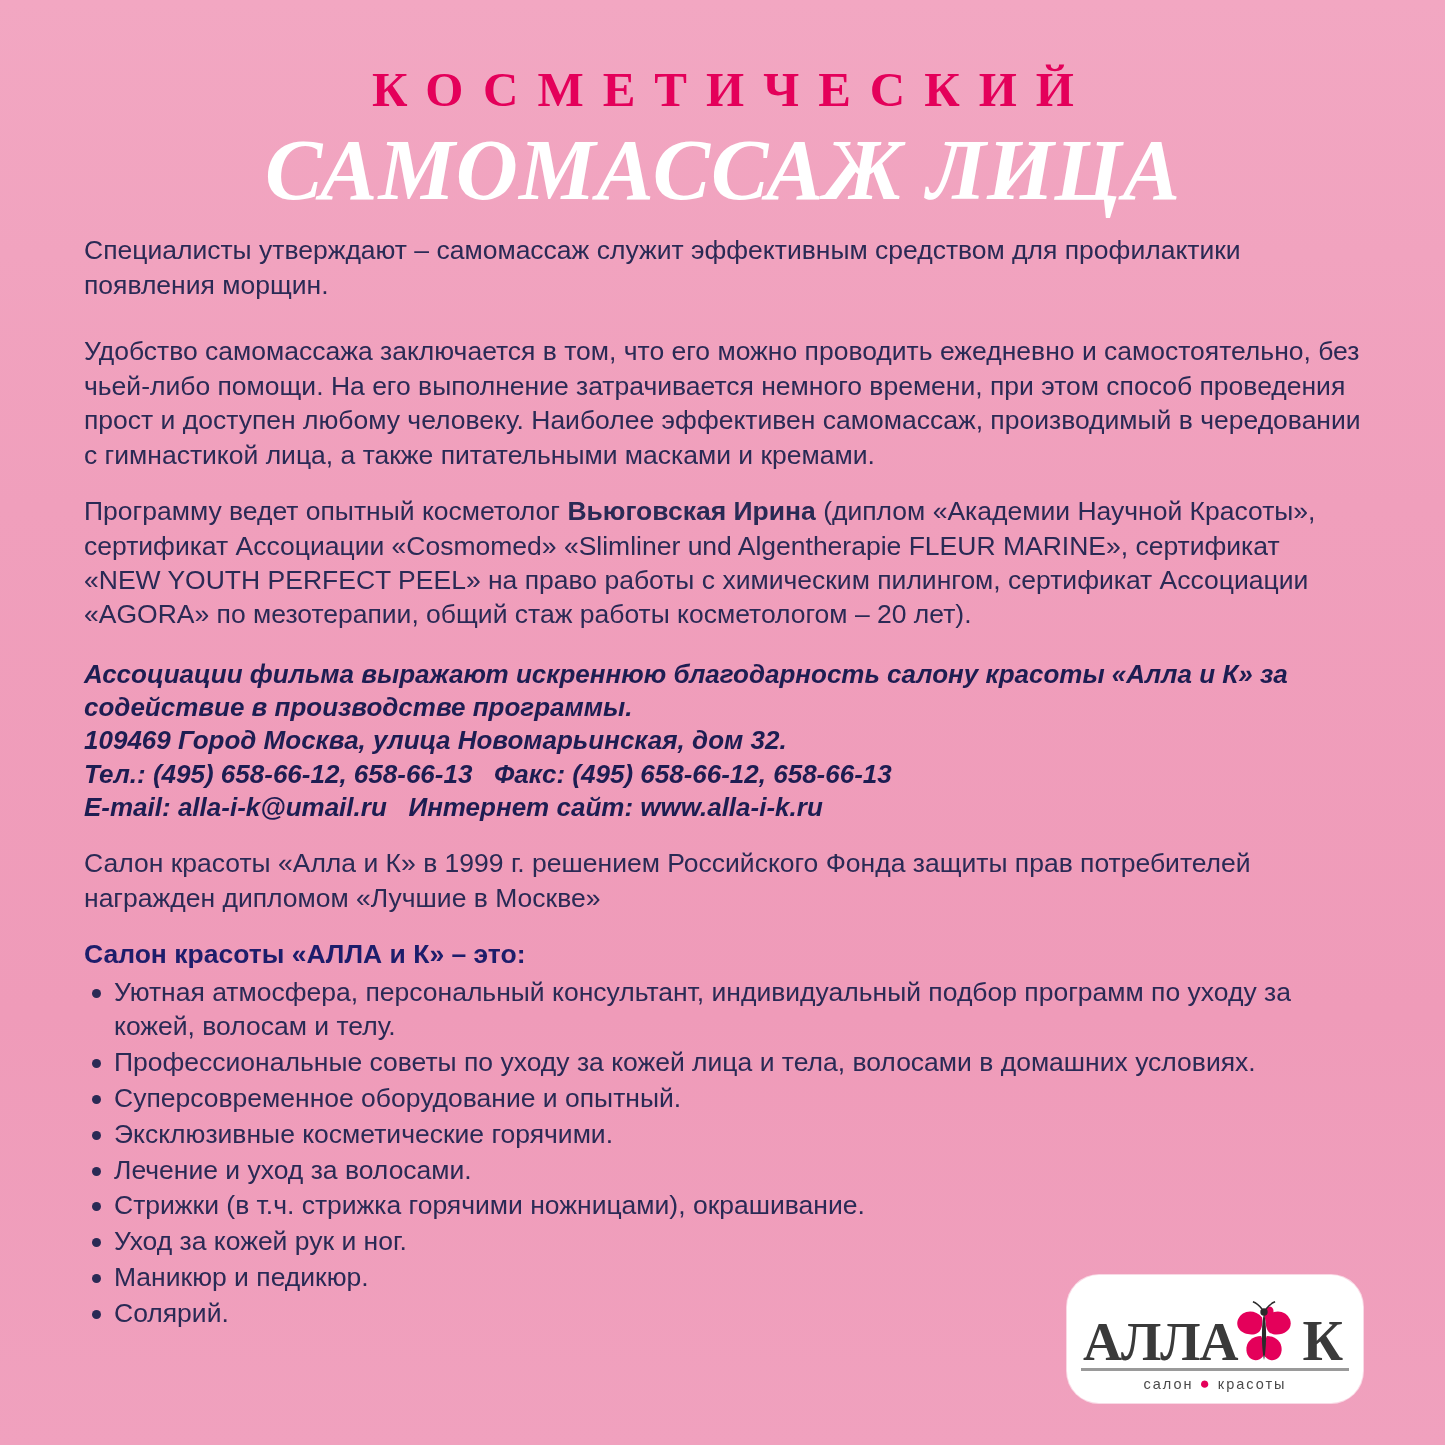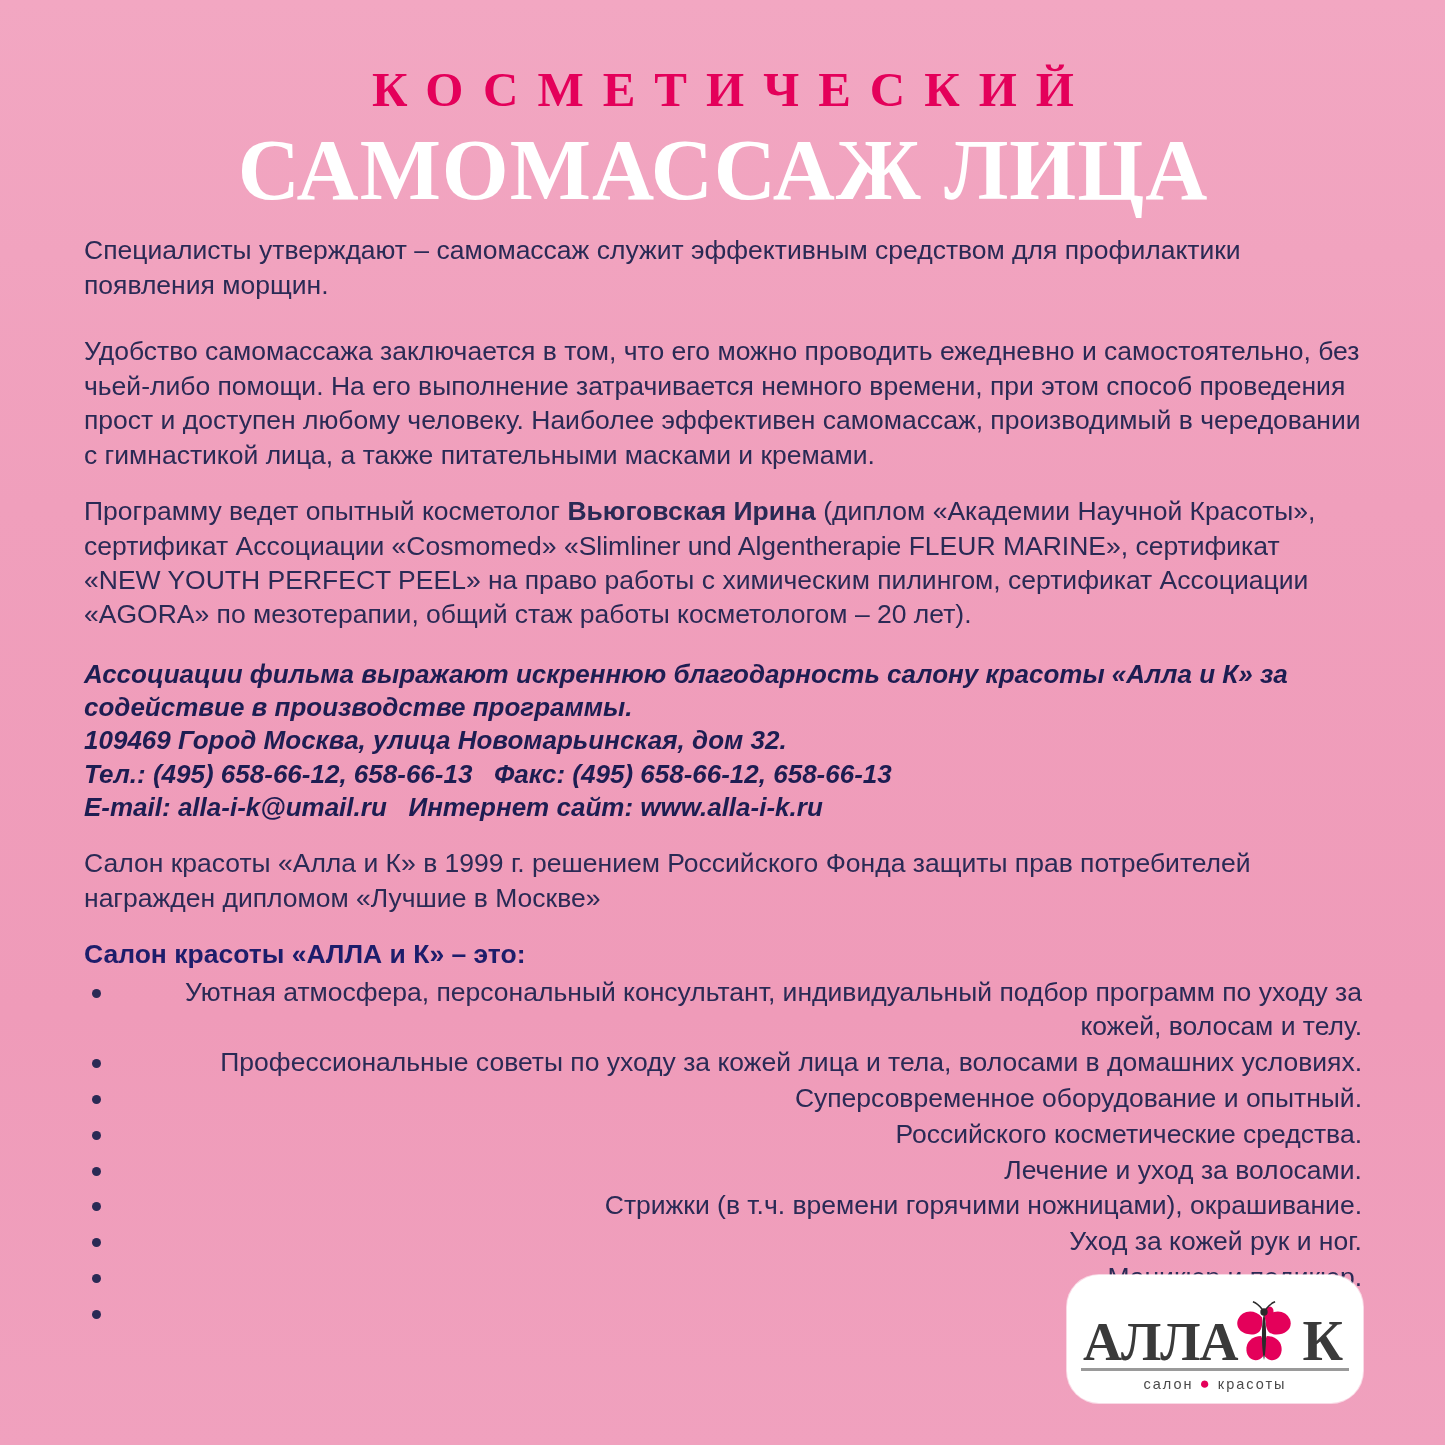--- a/index.html
+++ b/index.html
@@ -33,20 +33,21 @@
     font-size: 49px;
     letter-spacing: 19px;
     text-align: center;
     font-family: "Liberation Serif", serif;
     line-height: 1.05;
     text-indent: 19px;
   }
   .maintitle {
     color: #ffffff;
     font-weight: bold;
+    font-style: italic;
     font-size: 86px;
     text-align: center;
     font-family: "Liberation Serif", serif;
     line-height: 1.0;
     margin-top: 12px;
     letter-spacing: 1px;
   }
   .body-text {
     color: #2a2a55;
     font-size: 26.5px;
@@ -95,21 +96,20 @@
     margin: 6px 0 0 0;
     padding: 0;
     color: #2a2a55;
     font-size: 26.5px;
     line-height: 1.28;
   }
   ul.bullets li {
     position: relative;
     padding-left: 30px;
     margin-bottom: 2px;
-    text-align: right;
   }
   ul.bullets li::before {
     content: "";
     position: absolute;
     left: 8px;
     top: 13px;
     width: 9px;
     height: 9px;
     background: #2a2a55;
     border-radius: 50%;
@@ -207,23 +207,23 @@
     </div>
 
     <div class="award">Салон красоты «Алла и К» в 1999 г. решением Российского Фонда защиты прав потребителей награжден дипломом «Лучшие в Москве»</div>
 
     <div class="salon-head">Салон красоты «АЛЛА и К» – это:</div>
 
     <ul class="bullets">
       <li>Уютная атмосфера, персональный консультант, индивидуальный подбор программ по уходу за кожей, волосам и телу.</li>
       <li>Профессиональные советы по уходу за кожей лица и тела, волосами в домашних условиях.</li>
       <li>Суперсовременное оборудование и опытный.</li>
-      <li>Российского косметические средства.</li>
+      <li>Эксклюзивные косметические горячими.</li>
       <li>Лечение и уход за волосами.</li>
-      <li>Стрижки (в т.ч. времени горячими ножницами), окрашивание.</li>
+      <li>Стрижки (в т.ч. стрижка горячими ножницами), окрашивание.</li>
       <li>Уход за кожей рук и ног.</li>
       <li>Маникюр и педикюр.</li>
       <li>Солярий.</li>
     </ul>
 
   </div>
 
   <div class="logo-box">
     <div class="logo-inner">
       <div class="logo-alla">АЛЛА</div>

